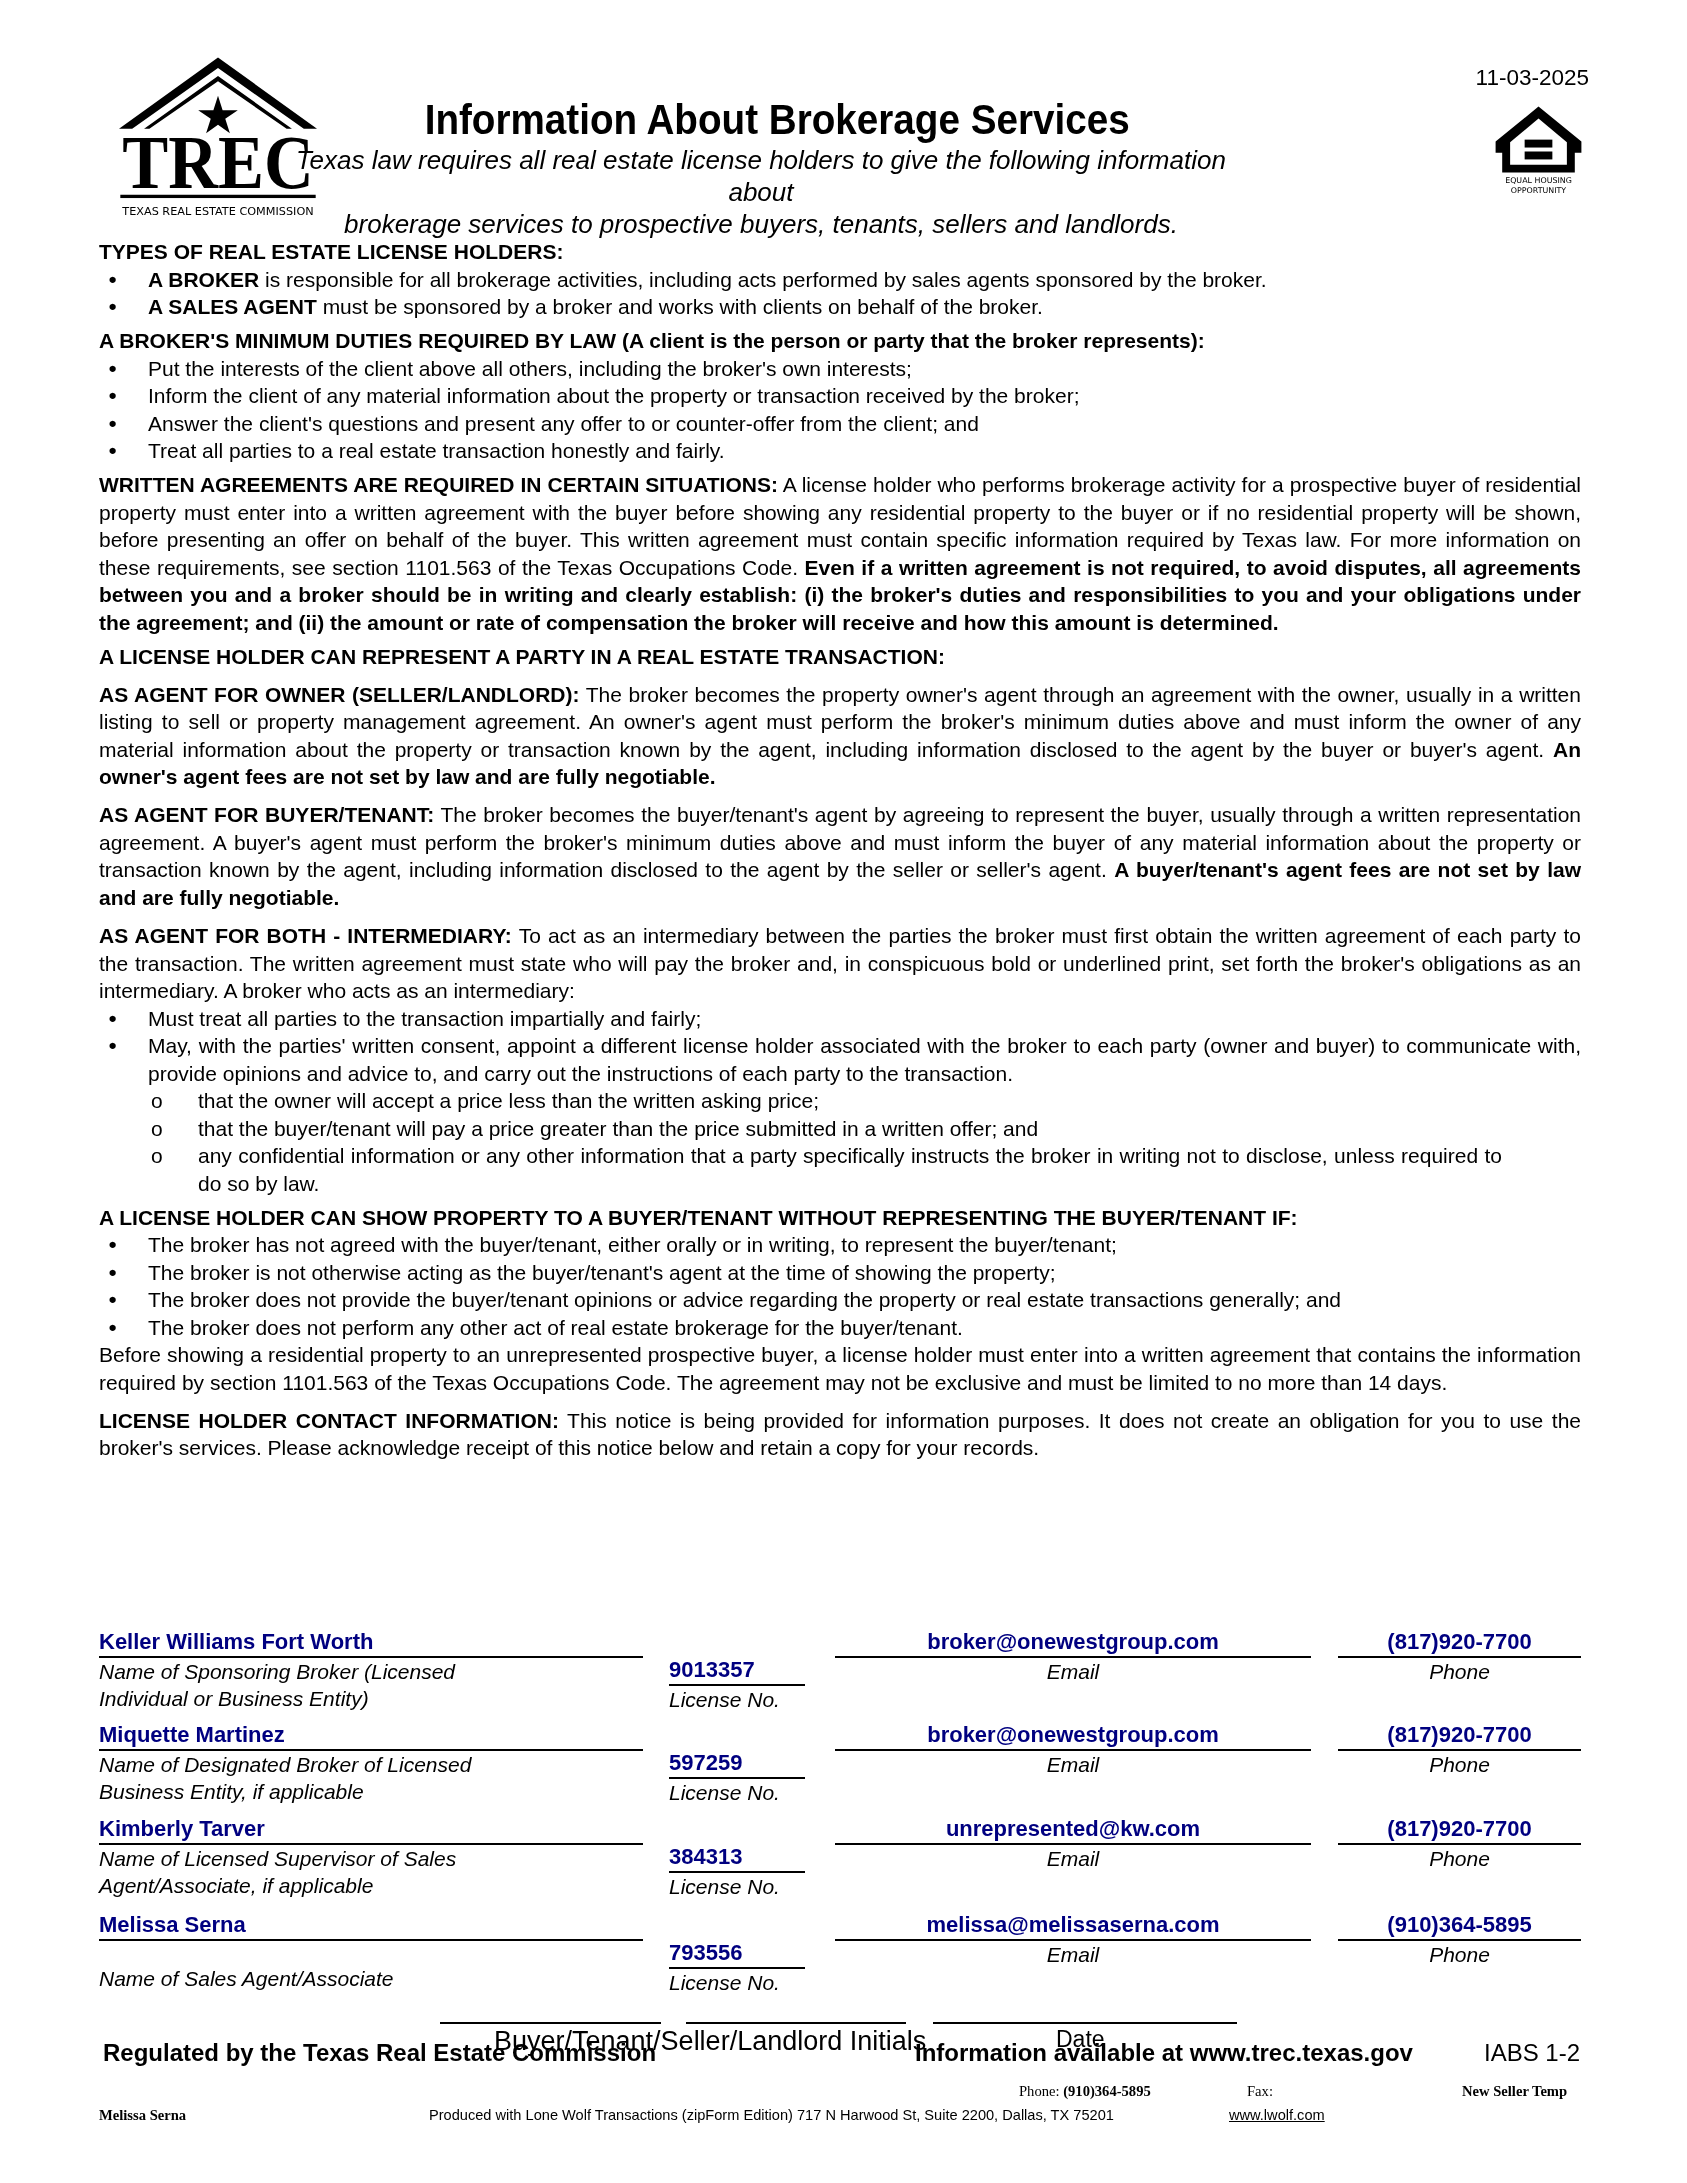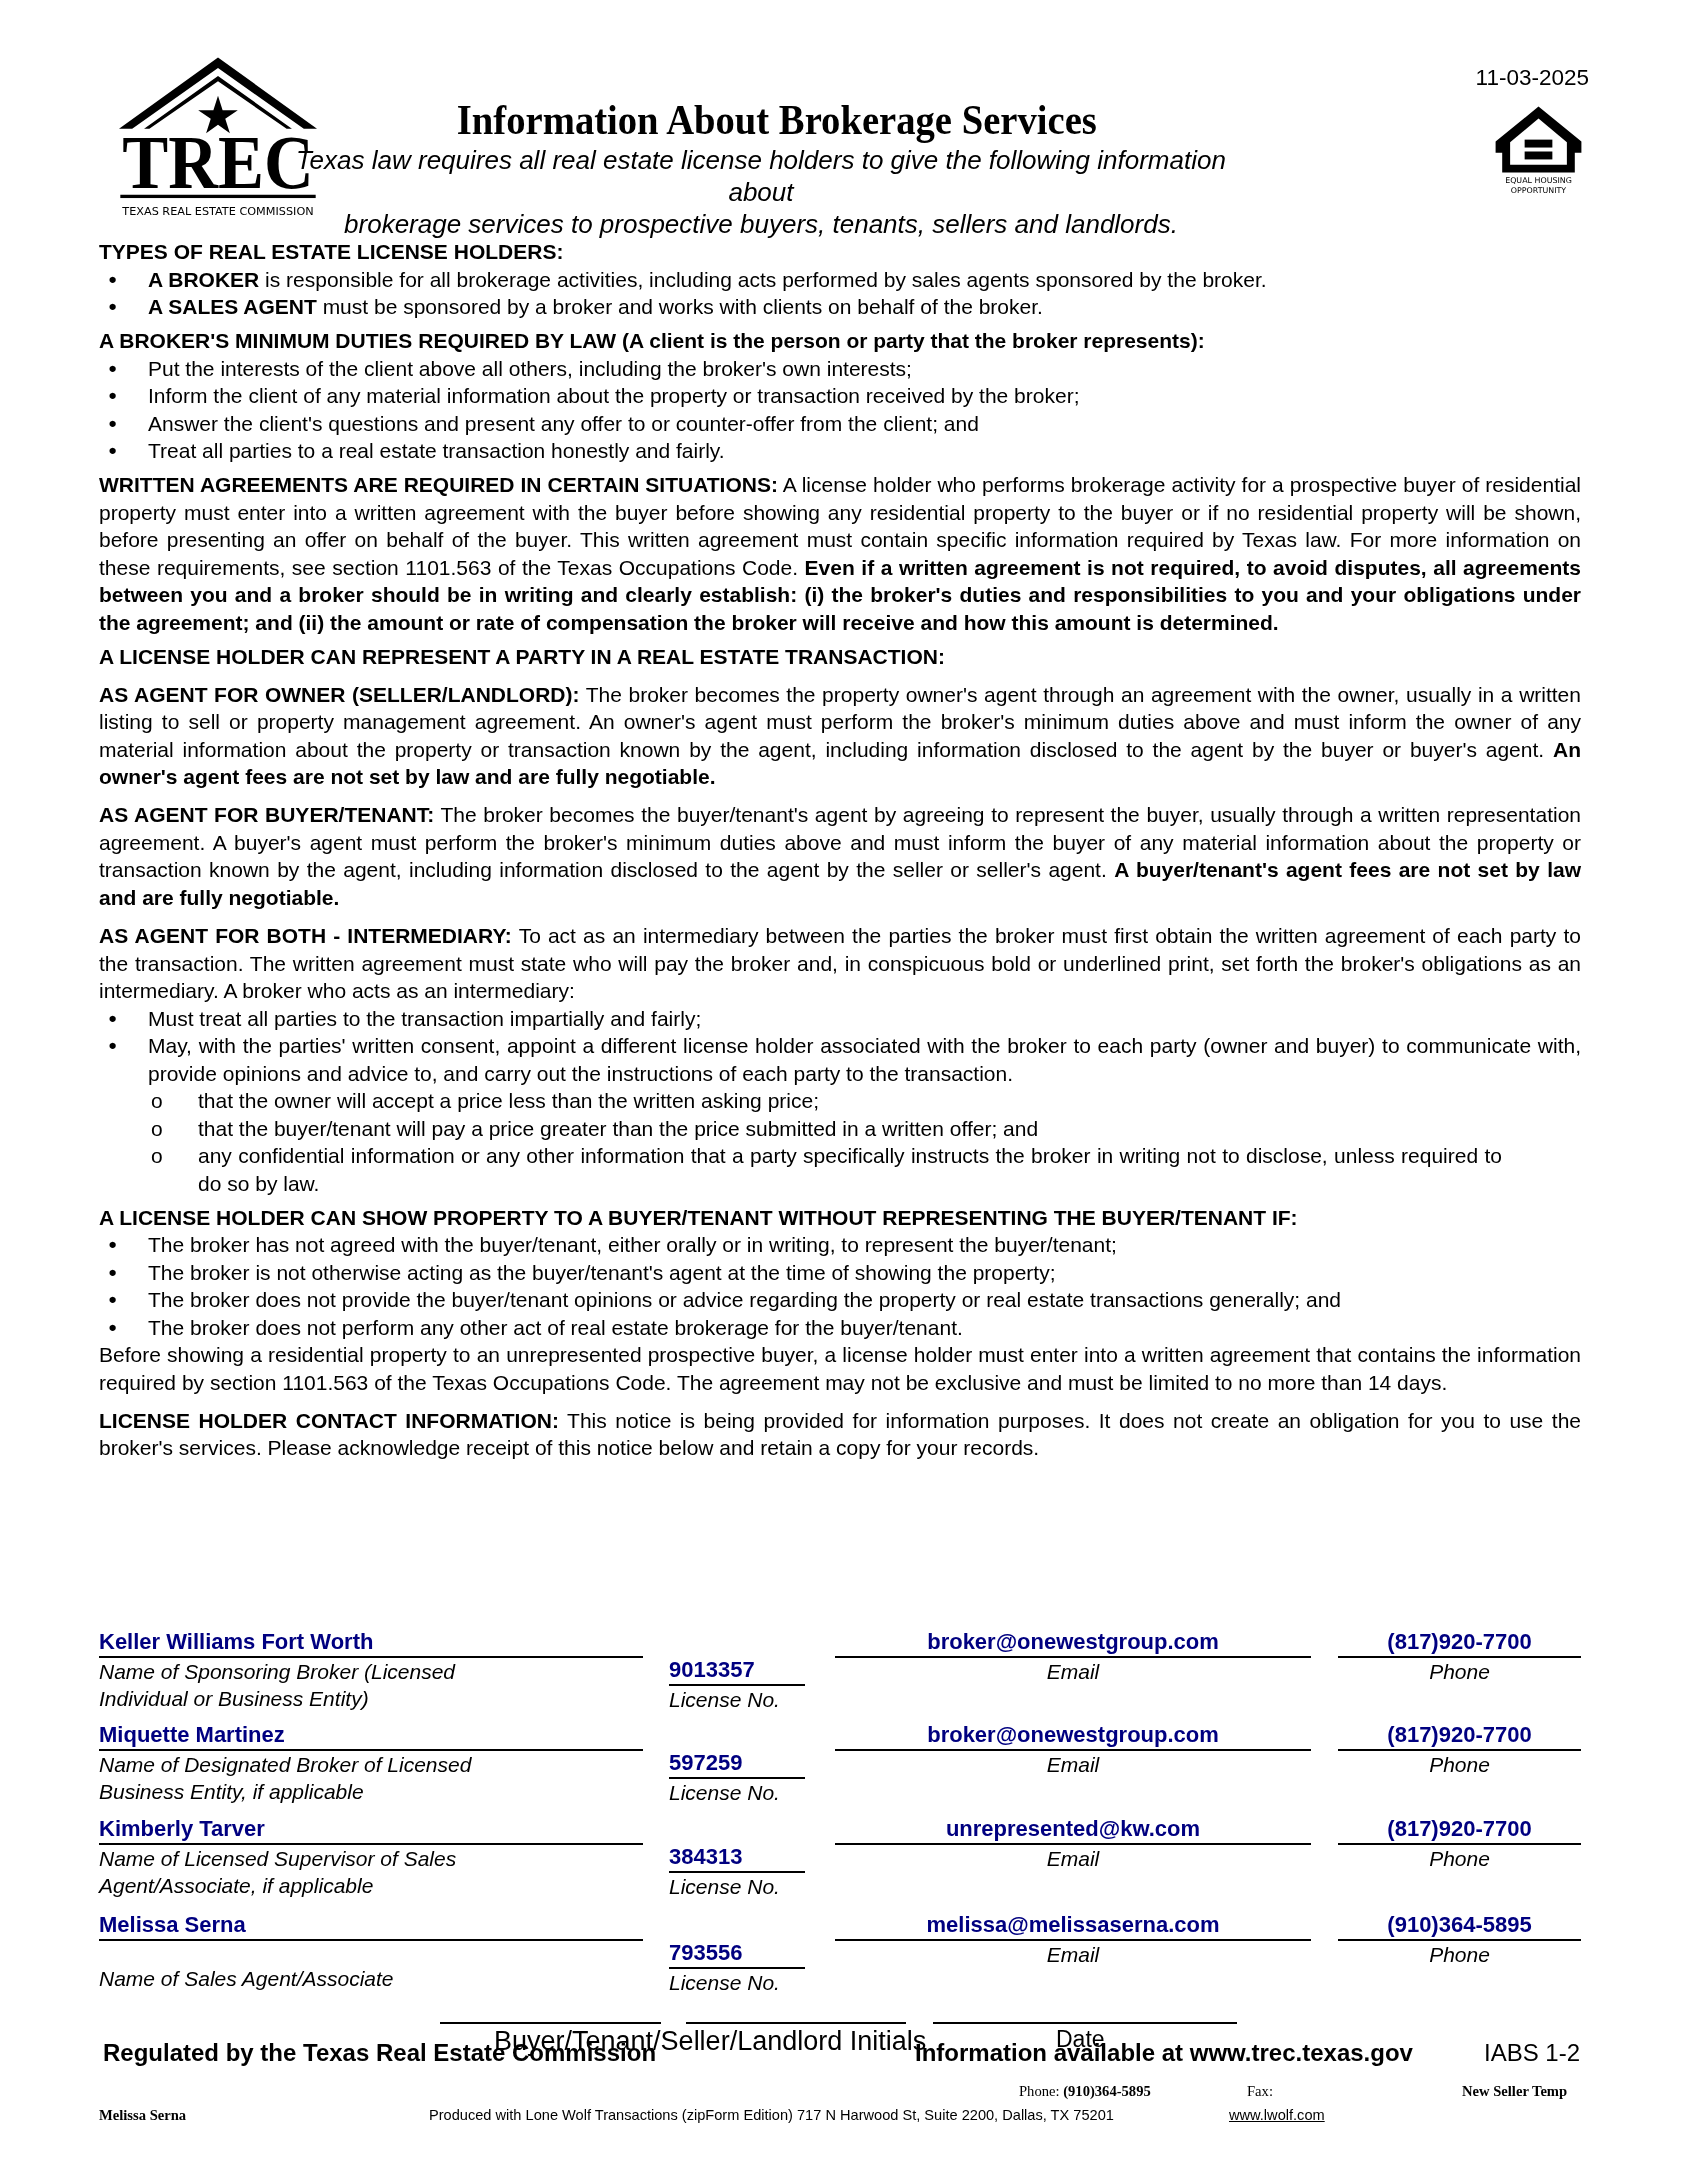--- a/index.html
+++ b/index.html
@@ -2,21 +2,21 @@
 <html style="font-size:10.6px"><head>
 <meta charset="utf-8">
 <style>
   html, body { margin: 0; padding: 0; background: #ffffff; }
   body { width: 1687px; height: 2183px; position: relative; overflow: hidden; color: #000; font-family: "Liberation Sans", sans-serif; }
   .abs { position: absolute; }
 
   
   .trec-logo { left: 103px; top: 56px; width: 198px; height: 162px; margin-left: 16px; }
   .date-stamp { right: 98px; top: 65px; font-size: 22.5px; letter-spacing: 0; }
-  .title { left: 0; width: 1554px; top: 96px; text-align: center; font-family: Liberation Serif, serif; font-weight: bold; font-size: 42px; }
+  .title { left: 0; width: 1554px; top: 96px; text-align: center; font-family: Liberation Sans, sans-serif; font-weight: bold; font-size: 42px; }
   .title-inner { display: inline-block; transform: scaleX(0.92); }
   .subtitle { left: 265px; width: 992px; top: 144px; text-align: center; font-style: italic; font-size: 26px; line-height: 32px; }
   .eho-logo { left: 1489px; top: 105px; width: 99px; height: 93px; }
 
   
   .content { left: 99px; top: 238px; width: 1482px; font-size: 21px; line-height: 27.5px; }
   .content p { margin: 0; text-align: justify; }
   .content .gap { height: 10.6px; }
   .content .gap-sm { height: 6.6px; }
   .h { font-weight: bold; }

